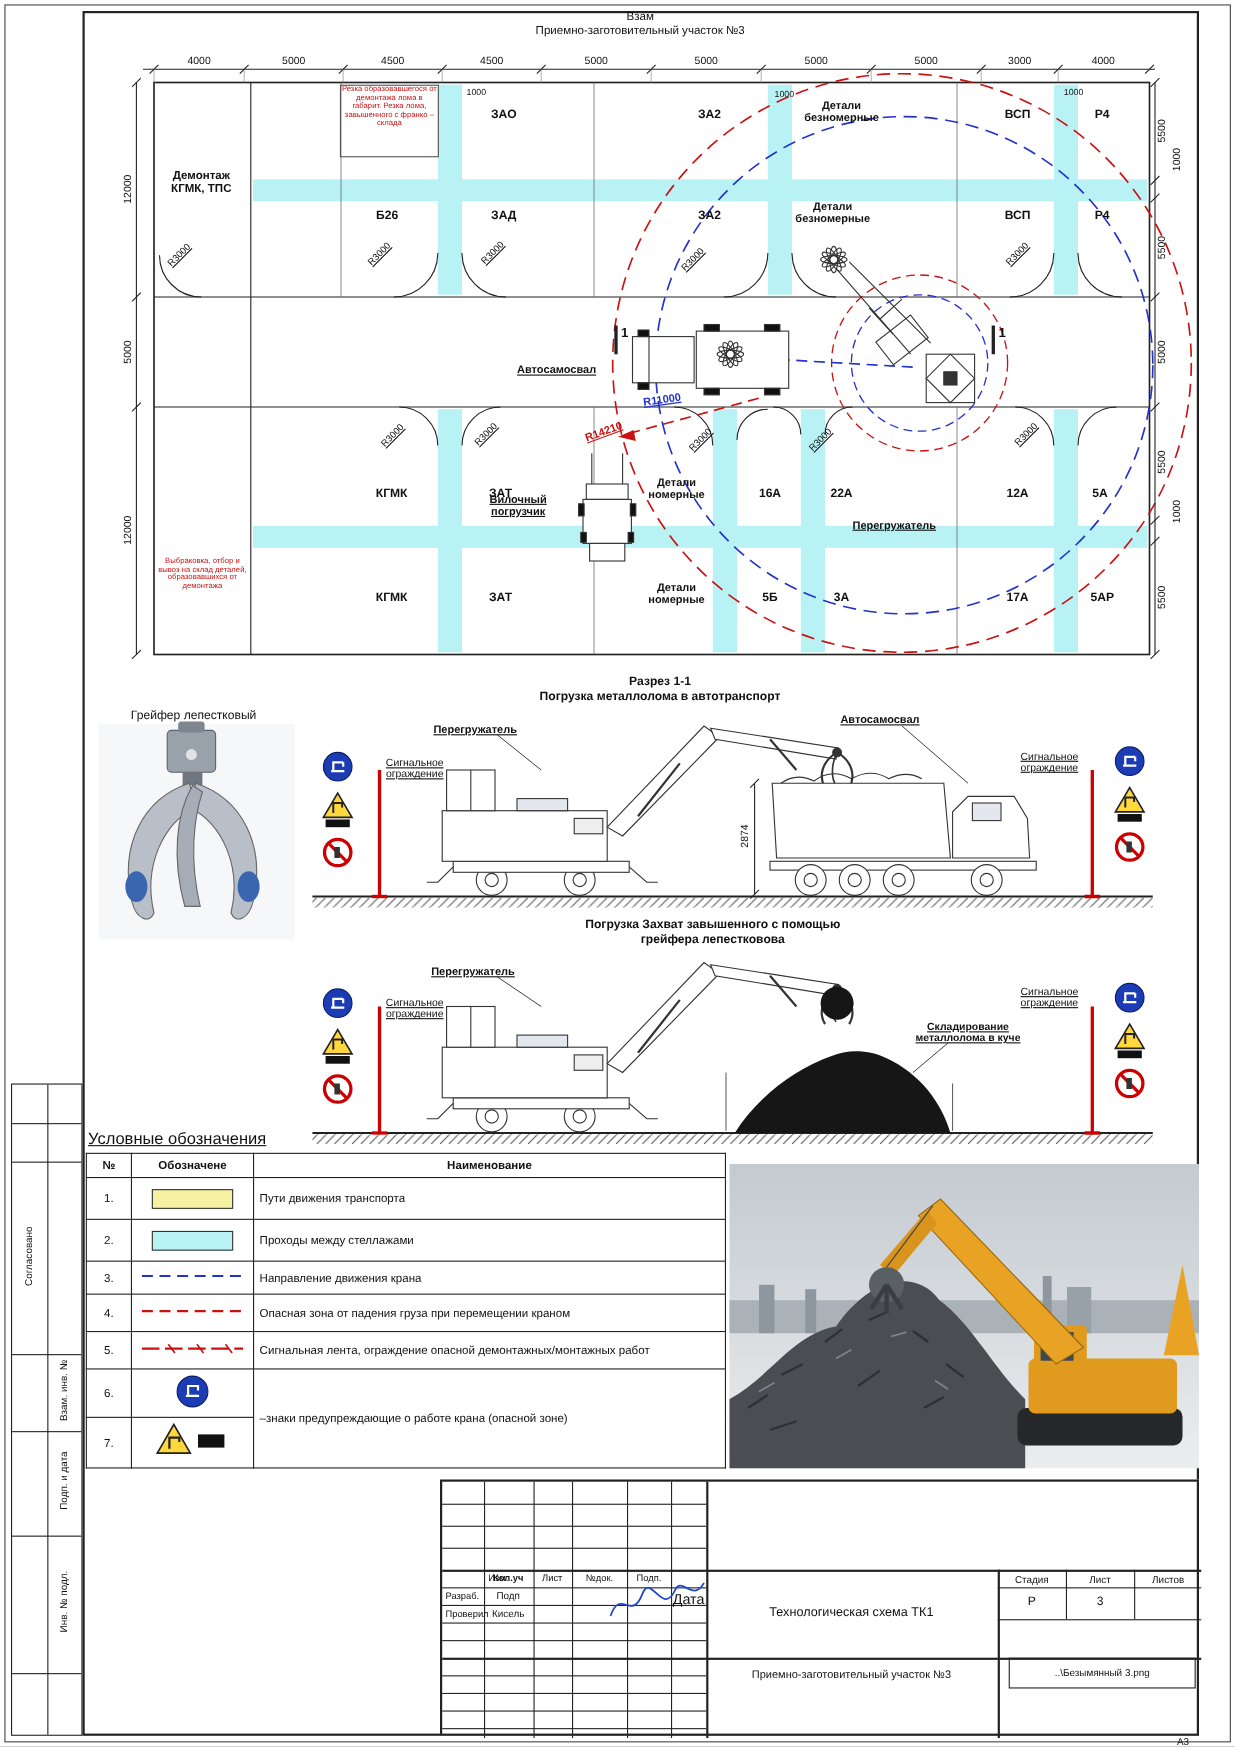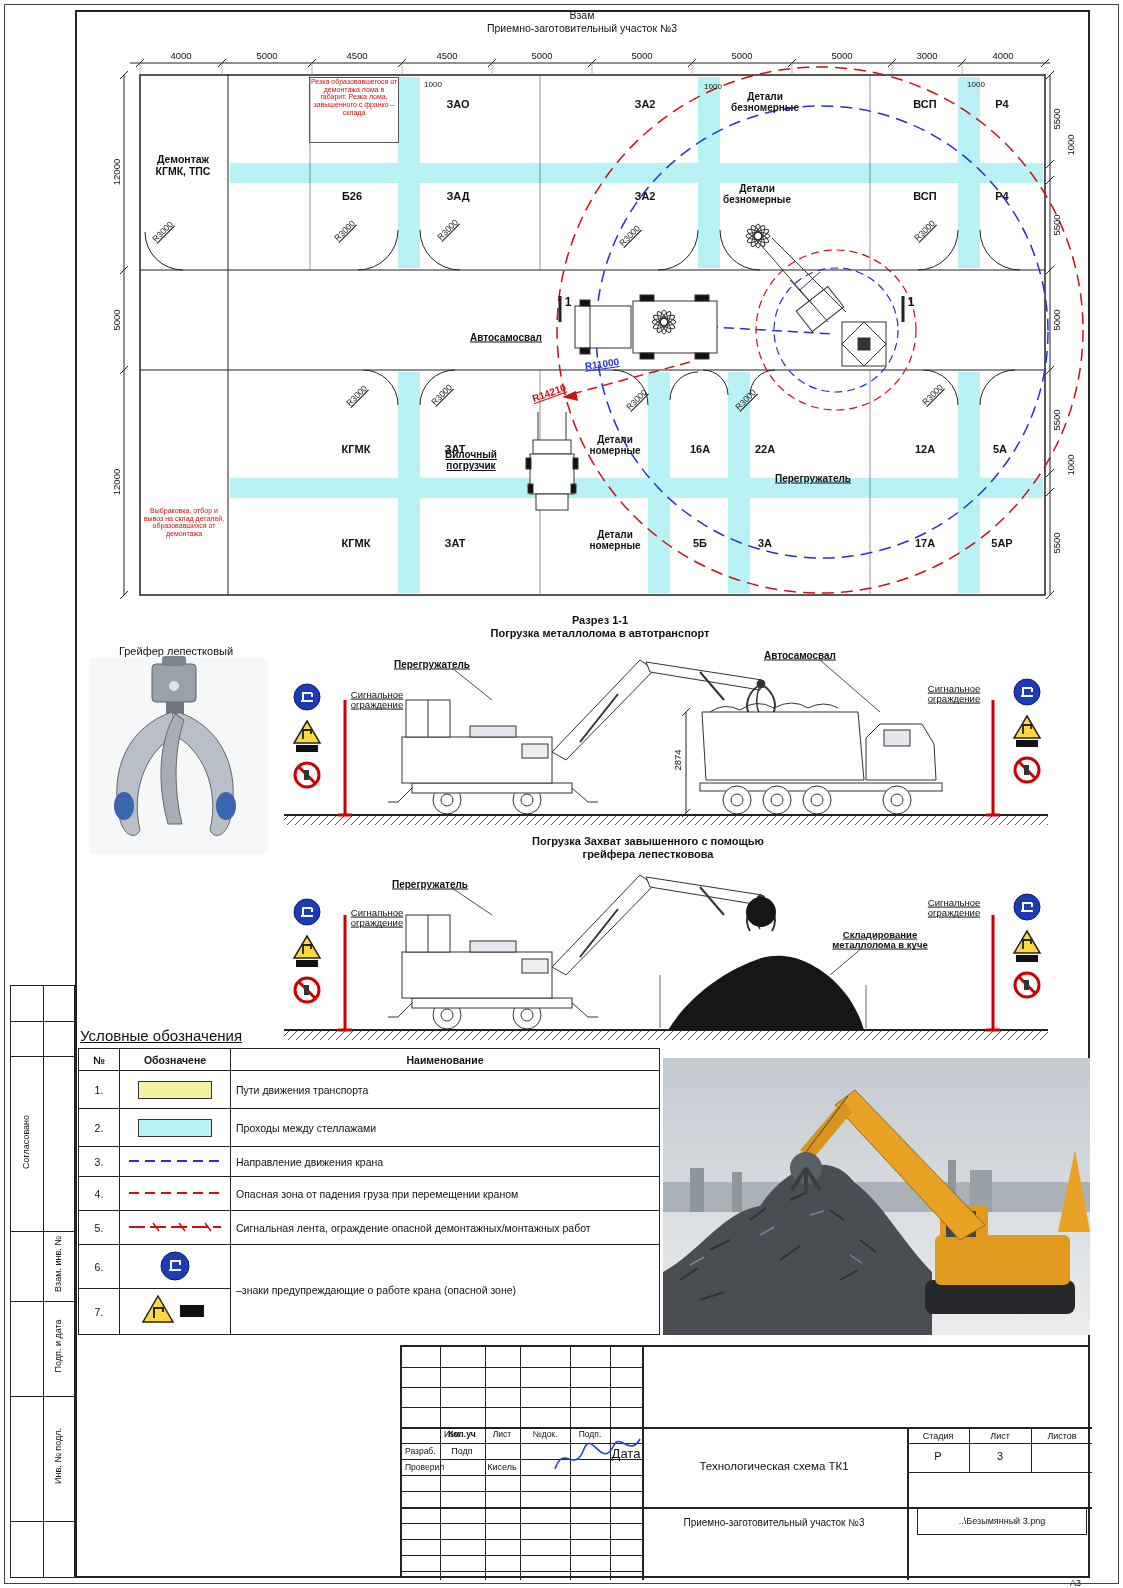--- a/index.html
+++ b/index.html
@@ -441,21 +441,21 @@
     <div style="position:absolute;left:515px;top:160px;width:170px;height:28px;border:1.5px solid #222;box-sizing:border-box;"></div>
     <div class="txt" style="left:19px;top:82px;transform:translateX(-50%);font-size:8.5px;margin-left:32px;">Изм.</div>
     <div class="txt b" style="left:60px;top:82px;transform:translateX(-50%);font-size:8.5px;">Кол.уч</div>
     <div class="txt" style="left:100px;top:82px;transform:translateX(-50%);font-size:8.5px;">Лист</div>
     <div class="txt" style="left:143px;top:82px;transform:translateX(-50%);font-size:8.5px;">№док.</div>
     <div class="txt" style="left:188px;top:82px;transform:translateX(-50%);font-size:8.5px;">Подп.</div>
     <div class="txt" style="left:224px;top:82px;transform:translateX(-50%);font-size:13px;margin-top:17px;">Дата</div>
     <div class="txt" style="left:3px;top:99px;font-size:8.5px;">Разраб.</div>
     <div class="txt" style="left:60px;top:99px;transform:translateX(-50%);">Подп</div>
     <div class="txt" style="left:3px;top:115px;font-size:8.5px;">Проверил</div>
-    <div class="txt" style="left:60px;top:115px;transform:translateX(-50%);margin-left:40px;">Кисель</div>
+    <div class="txt" style="left:60px;top:115px;transform:translateX(-50%);">Кисель</div>
     <svg style="position:absolute;left:150px;top:84px;" width="100" height="48">
       <path d="M3,38 C12,12 22,44 32,18 C40,-2 50,40 62,14 C68,2 78,26 88,8" stroke="#1d46cc" stroke-width="1.6" fill="none"></path>
     </svg>
     <div class="txt" style="left:372px;top:113px;transform:translateX(-50%);font-size:11.5px;text-align:center;">Технологическая схема ТК1</div>
     <div class="txt" style="left:536px;top:84px;transform:translateX(-50%);">Стадия</div>
     <div class="txt" style="left:598px;top:84px;transform:translateX(-50%);">Лист</div>
     <div class="txt" style="left:660px;top:84px;transform:translateX(-50%);">Листов</div>
     <div class="txt" style="left:536px;top:103px;transform:translateX(-50%);font-size:11px;">Р</div>
     <div class="txt" style="left:598px;top:103px;transform:translateX(-50%);font-size:11px;">3</div>
     <div class="txt" style="left:372px;top:170px;transform:translateX(-50%);font-size:10px;">Приемно-заготовительный участок №3</div>

